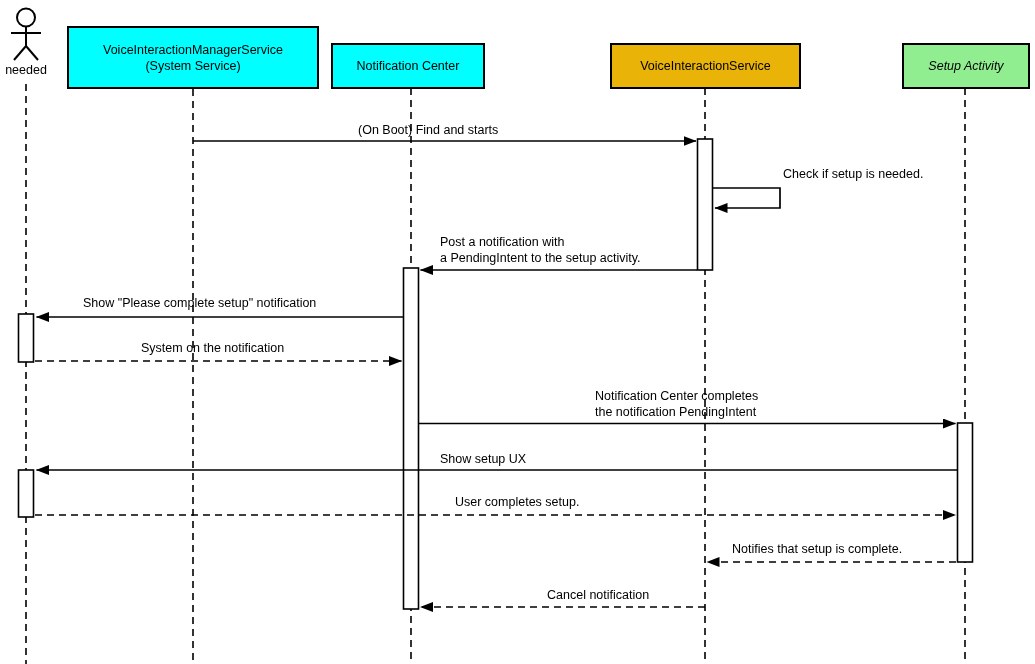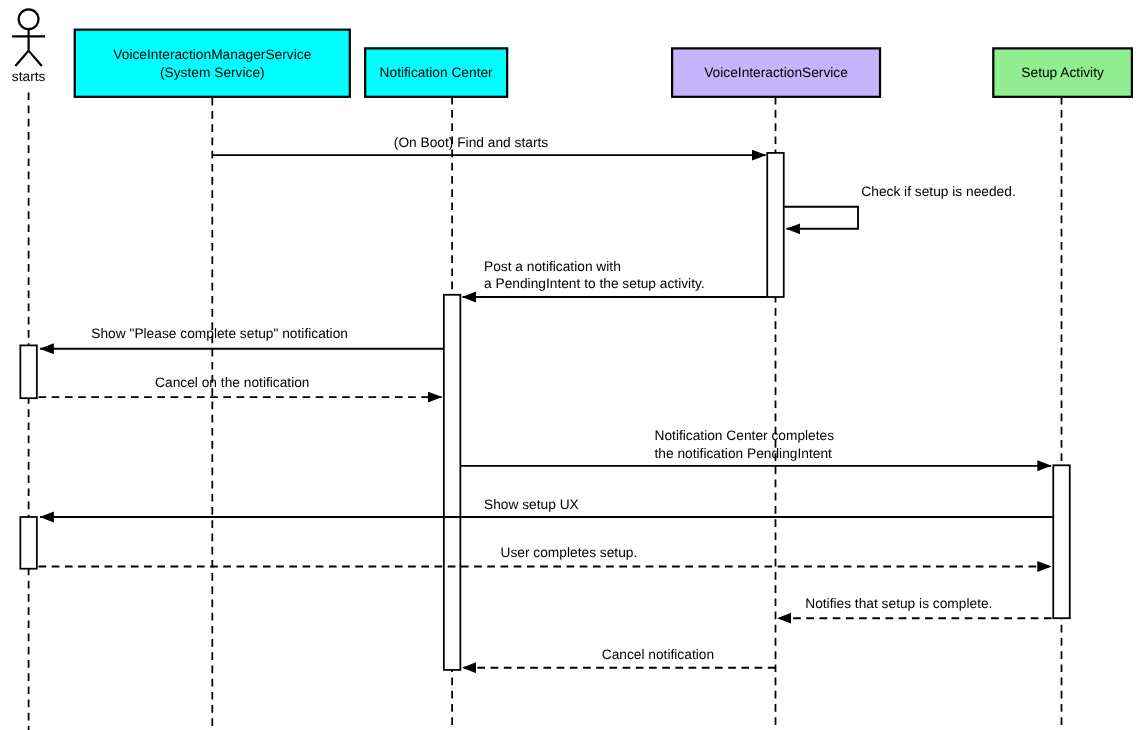--- a/index.html
+++ b/index.html
@@ -84,42 +84,42 @@
       <line x1="403" y1="317" x2="36.5" y2="317" marker-end="url(#arrow)"></line>
       <line x1="35" y1="361" x2="401.5" y2="361" marker-end="url(#arrow)" stroke-dasharray="7,5"></line>
       <line x1="419" y1="423.5" x2="955.5" y2="423.5" marker-end="url(#arrow)"></line>
       <line x1="957" y1="470" x2="36.5" y2="470" marker-end="url(#arrow)"></line>
       <line x1="35" y1="515" x2="955.5" y2="515" marker-end="url(#arrow)" stroke-dasharray="7,5"></line>
       <line x1="956" y1="562" x2="707" y2="562" marker-end="url(#arrow)" stroke-dasharray="7,5"></line>
       <line x1="705" y1="607" x2="420.5" y2="607" marker-end="url(#arrow)" stroke-dasharray="7,5"></line>
     </g>
   </svg>
 
-  <div class="actor-label" style="left:26px; top:63px;">starts</div>
+  <div class="actor-label" style="left:26px; top:63px;">needed</div>
 
   <div class="participant" style="left: 67px; top: 26px; width: 252px; height: 63px; background-color: rgb(0, 255, 255);">
     <span>VoiceInteractionManagerService
 (System Service)</span>
   </div>
-  <div class="participant" style="left: 331px; top: 43px; width: 131px; height: 46px; background-color: rgb(0, 255, 255);">
+  <div class="participant" style="left: 331px; top: 43px; width: 154px; height: 46px; background-color: rgb(0, 255, 255);">
     <span>Notification Center</span>
   </div>
-  <div class="participant" style="left: 610px; top: 43px; width: 191px; height: 46px; background-color: #c4b5fd;">
+  <div class="participant" style="left: 610px; top: 43px; width: 191px; height: 46px; background-color: #eab308;">
     <span>VoiceInteractionService</span>
   </div>
-  <div class="participant" style="left: 902px; top: 43px; width: 128px; height: 46px; background-color: rgb(144, 238, 144);">
+  <div class="participant" style="left: 902px; top: 43px; width: 128px; height: 46px; background-color: rgb(144, 238, 144); font-style: italic;">
     <span>Setup Activity</span>
   </div>
 
   <div class="msg-label" style="left:358px; top:122px;">(On Boot) Find and starts</div>
   <div class="msg-label" style="left:735px; top:166px;margin-left:48px;">Check if setup is needed.</div>
   <div class="msg-label" style="left:440px; top:234px;">Post a notification with
 a PendingIntent to the setup activity.</div>
   <div class="msg-label" style="left:83px;  top:295px;">Show "Please complete setup" notification</div>
-  <div class="msg-label" style="left:141px; top:340px;">Cancel on the notification</div>
+  <div class="msg-label" style="left:141px; top:340px;">System on the notification</div>
   <div class="msg-label" style="left:595px; top:388px;">Notification Center completes
 the notification PendingIntent</div>
   <div class="msg-label" style="left:440px; top:451px;">Show setup UX</div>
   <div class="msg-label" style="left:419px; top:494px;margin-left:36px;">User completes setup.</div>
   <div class="msg-label" style="left:732px; top:541px;">Notifies that setup is complete.</div>
   <div class="msg-label" style="left:504px; top:587px;margin-left:43px;">Cancel notification</div>
 
 </div>
 
 </body></html>

